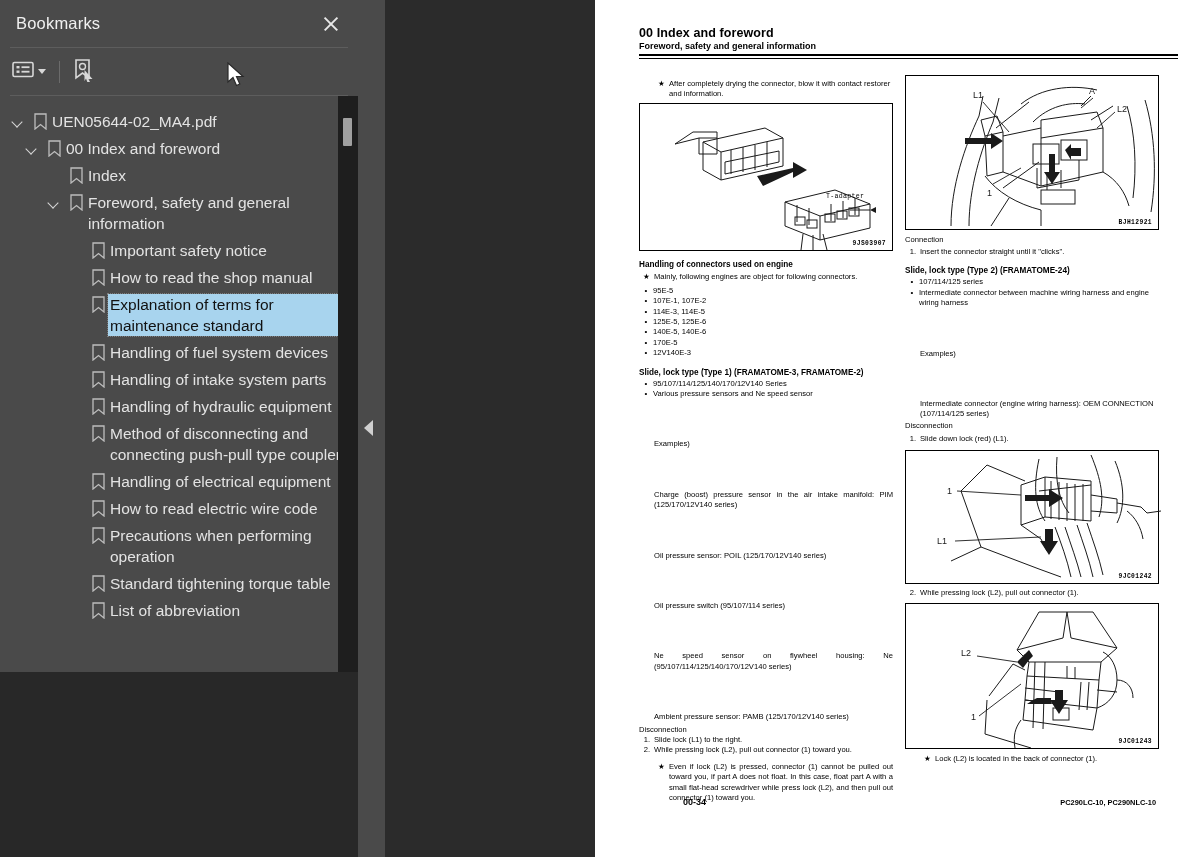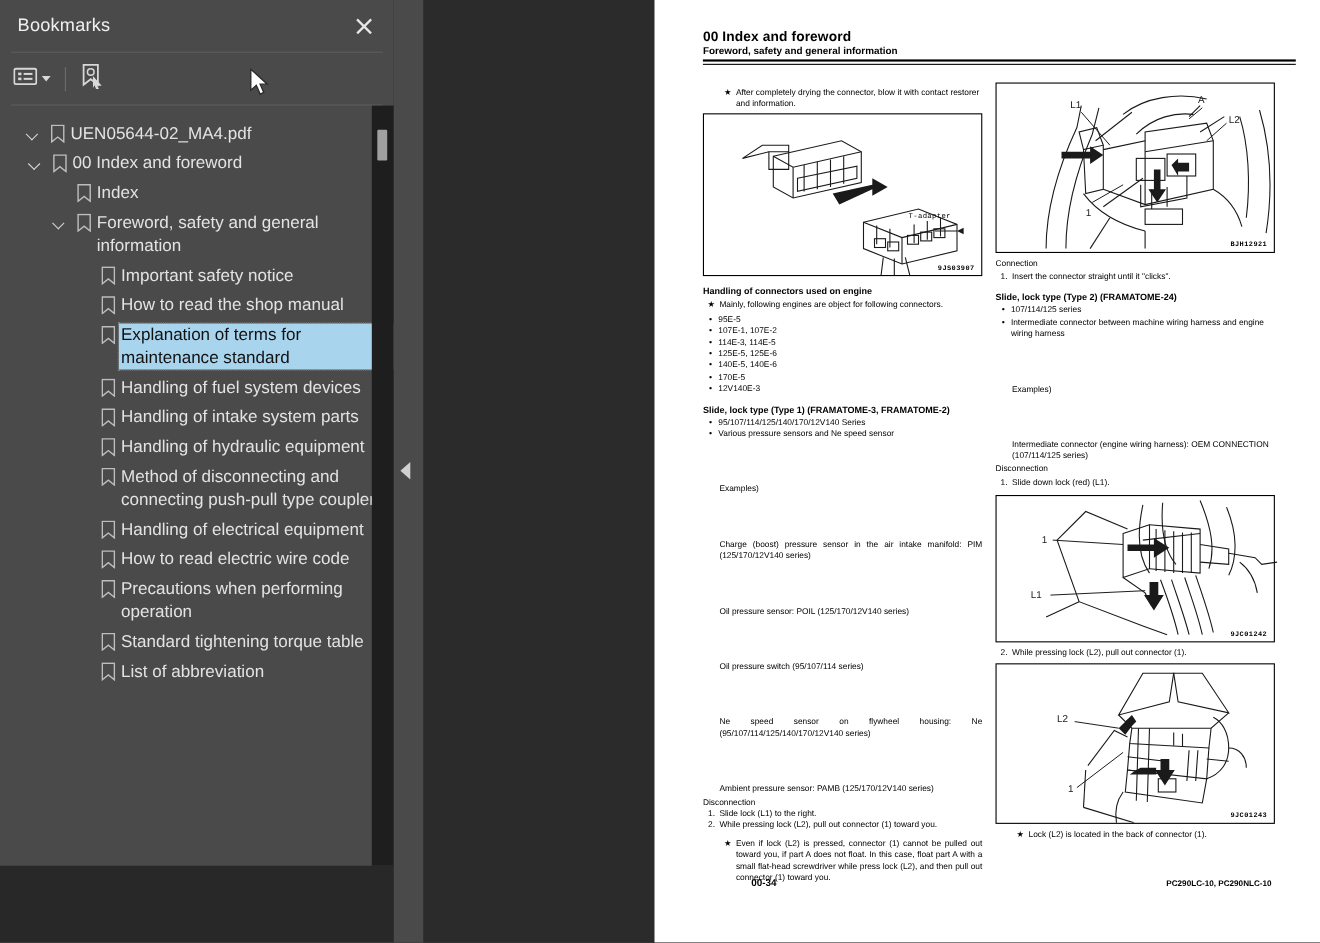--- a/index.html
+++ b/index.html
@@ -7,21 +7,21 @@
     width: 1200px; height: 857px;
     overflow: hidden;
     background: #282828;
     font-family: "Liberation Sans", sans-serif;
   }
   #app { position: relative; width: 1200px; height: 857px; display: flex; }
 
   
   #sidebar {
     position: relative;
-    width: 358px; height: 787px;
+    width: 358px; height: 672px;
     background: #4a4a4a;
     color: #e6e6e6;
     flex: 0 0 358px;
   }
   .sb-header {
     height: 47px;
     display: flex; align-items: center;
     padding: 0 14px 0 16px;
   }
   .sb-title { font-size: 16.5px; color: #f0f0f0; letter-spacing: .2px; }
@@ -94,21 +94,21 @@
     flex: 1 1 auto;
     padding-right: 10px;
   }
   .node.sel > .node-label {
     background: #a8d4ee;
     color: #111;
     outline: 1px dotted #7d7d7d;
     padding-left: 2px;
     margin-left: -2px;
   }
-  .lvl0 { padding-left: 20px; }
+  .lvl0 { padding-left: 8px; }
   .lvl1 { padding-left: 22px; }
   .lvl2 { padding-left: 44px; }
   .lvl3 { padding-left: 66px; }
 
   
   #sb-scroll {
     position: absolute; top: 96px; right: 0;
     width: 20px; bottom: 0;
     background: #1e1e1e;
   }

